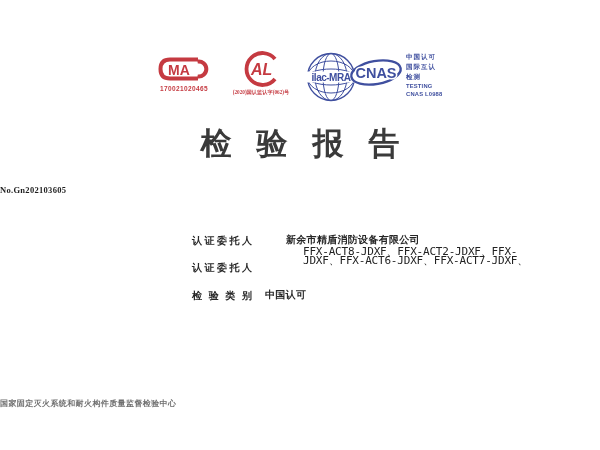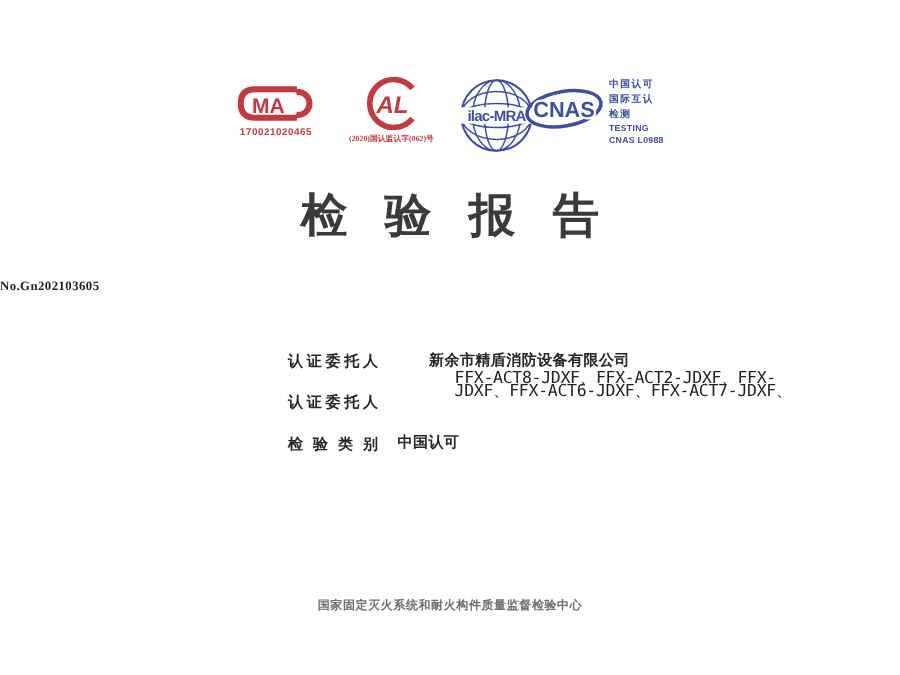--- a/index.html
+++ b/index.html
@@ -38,21 +38,21 @@
           white-space:nowrap;letter-spacing:0.3px;}
   .lbl-1{top:234px;} .val-1{top:233px;margin-left:21px;}
   .lbl-2{top:261px;} 
   .model-block{position:absolute;left:255px;top:248px;
                font-family:"DejaVu Sans Mono",monospace;font-size:11px;
                line-height:8.9px;color:#222;font-weight:500;white-space:nowrap;
                letter-spacing:-0.2px;margin-left:48px;}
   .lbl-3{top:289px;} .val-3{top:288px;}
 
   
-  .footer{position:absolute;left:0;top:398px;width:600px;text-align:center;
+  .footer{position:absolute;left:0;top:398px;width:600px;text-align:left;
           font-size:8px;color:#6f6f6f;letter-spacing:0.4px;font-weight:bold;}
   svg{display:block;margin:0 auto;}
 </style>
 </head>
 <body>
 
 <div class="doc">
 
   <div class="mark cal">
     <svg width="46" height="36" viewBox="0 0 46 36">

